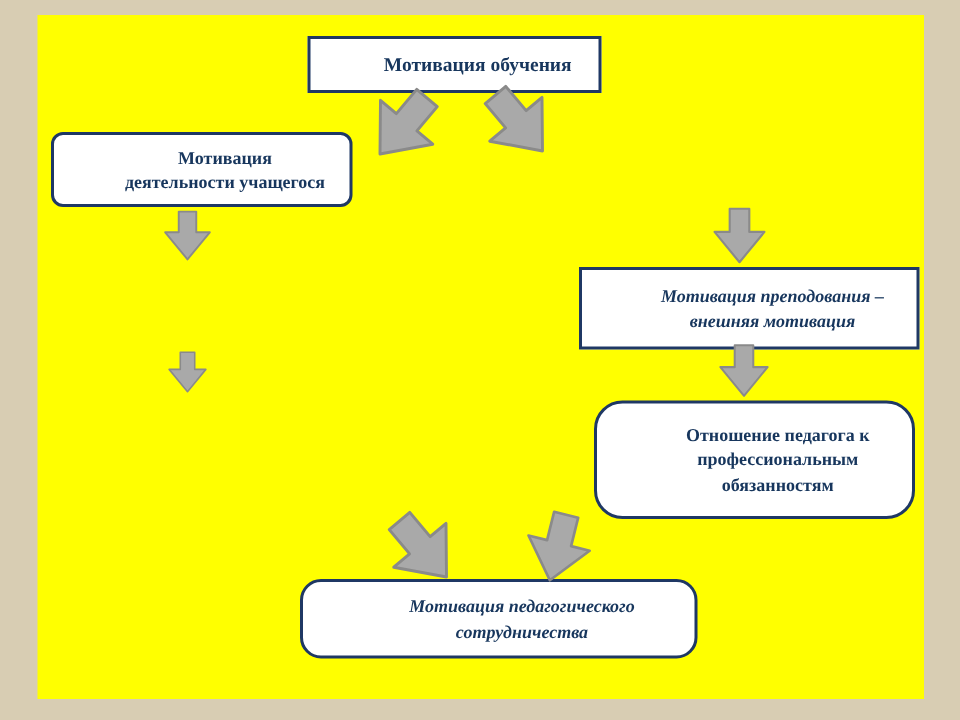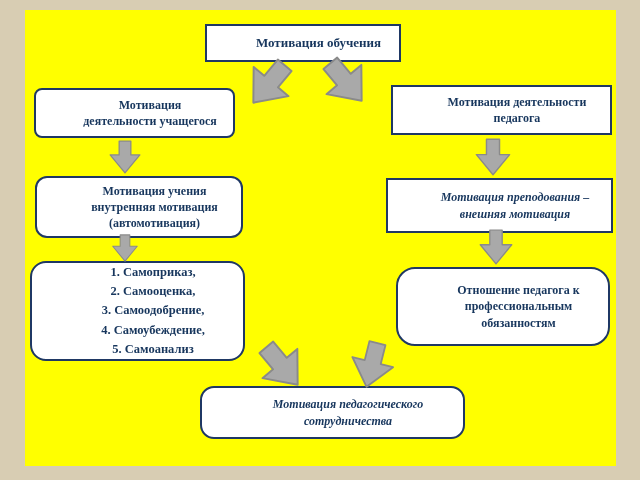--- a/index.html
+++ b/index.html
@@ -60,43 +60,27 @@
 
   <div class="node n-root">
     <span class="label">Мотивация обучения</span>
   </div>
 
   <div class="node n-student">
     <span class="label">Мотивация
 деятельности учащегося</span>
   </div>
 
-  <div class="node n-teacher">
-    <span class="label">Мотивация деятельности
-педагога</span>
-  </div>
 
-  <div class="node n-inner">
-    <span class="label">Мотивация учения
-внутренняя мотивация
-(автомотивация)</span>
-  </div>
 
   <div class="node n-outer">
     <span class="label">Мотивация преподования –
 внешняя мотивация</span>
   </div>
 
-  <div class="node n-self">
-    <span class="label">1. Самоприказ,
-2. Самооценка,
-3. Самоодобрение,
-4. Самоубеждение,
-5. Самоанализ</span>
-  </div>
 
   <div class="node n-attitude">
     <span class="label">Отношение педагога к
 профессиональным
 обязанностям</span>
   </div>
 
   <div class="node n-coop">
     <span class="label">Мотивация педагогического
 сотрудничества</span>

